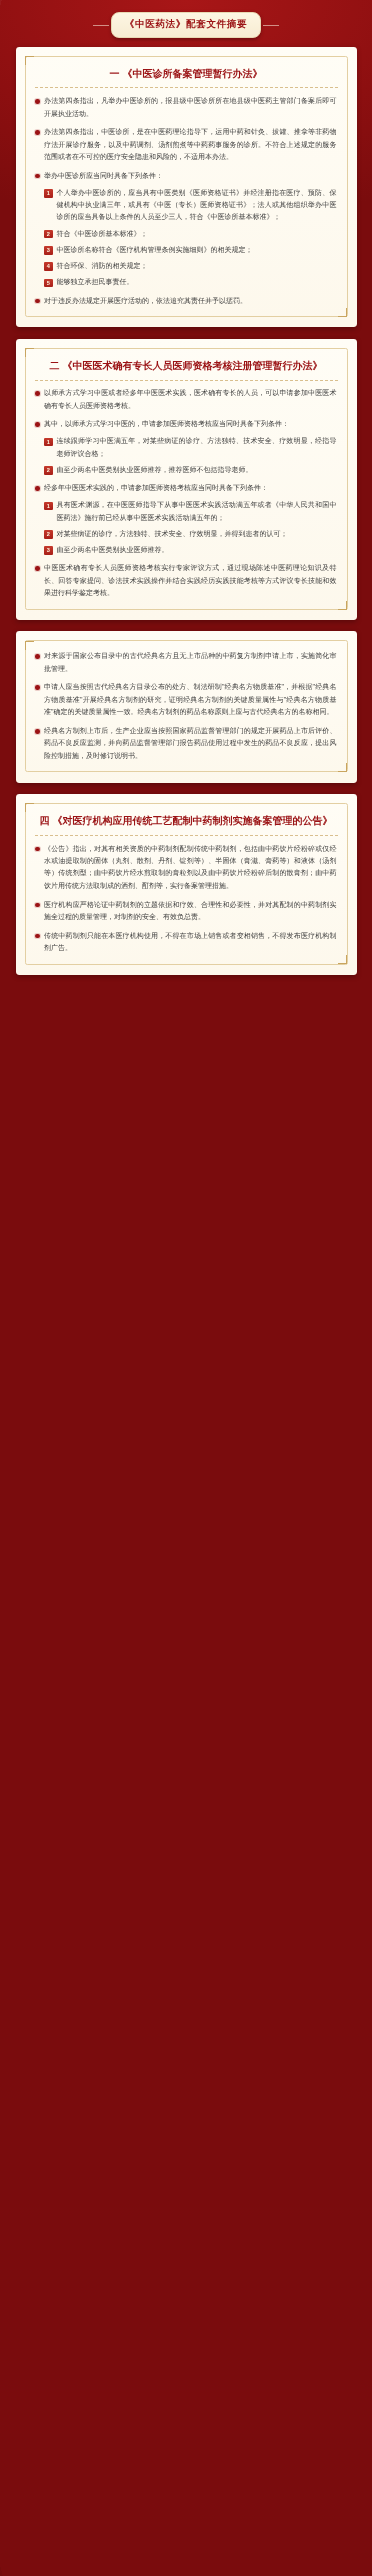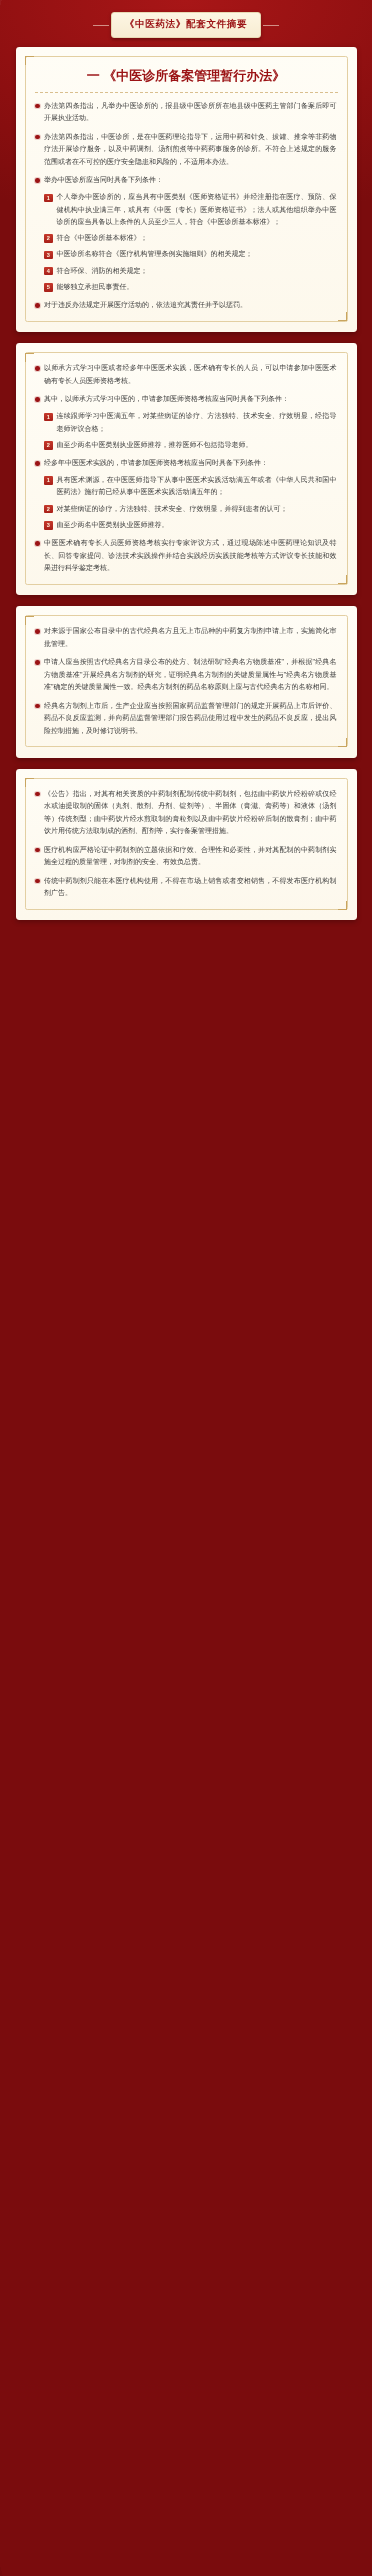--- a/index.html
+++ b/index.html
@@ -36,21 +36,21 @@
     display: flex;
     justify-content: center;
   }
   .title-banner {
     background: linear-gradient(180deg, #fdf6e3 0%, #f7ecd2 100%);
     color: #9b1315;
     font-size: 9.6px;
     font-weight: bold;
     letter-spacing: 0.6px;
     padding: 5.1px 12.4px;
-    border-radius: 3px;
+    border-radius: 8px;
     box-shadow: 0 1.1px 3.4px rgba(0,0,0,0.28);
     border: 0.6px solid #e8d9b4;
     position: relative;
   }
   .title-banner::before, .title-banner::after {
     content: "";
     position: absolute;
     top: 50%;
     width: 16px; height: 1.1px;
     background: rgba(253,246,227,0.55);
@@ -81,21 +81,21 @@
     position: absolute;
     width: 8px; height: 8px;
     border-color: #c9a55f;
     border-style: solid;
   }
   .card-inner::before { top: -0.6px; left: -0.6px; border-width: 1.1px 0 0 1.1px; }
   .card-inner::after  { bottom: -0.6px; right: -0.6px; border-width: 0 1.1px 1.1px 0; }
 
   .sec-title {
     color: #9b1315;
-    font-size: 13px;
+    font-size: 10px;
     font-weight: bold;
     line-height: 1.5;
     text-align: center;
     padding: 0 2.3px 6.8px 2.3px;
     border-bottom: 0.6px dashed #d9bf8e;
     margin-bottom: 6.8px;
   }
 
   
   ul.items { list-style: none; }
@@ -193,20 +193,21 @@
         <li class="item">
           <span class="bullet"></span>
           <span>对于违反办法规定开展医疗活动的，依法追究其责任并予以惩罚。</span>
         </li>
       </ul>
     </div>
   </div>
 
   <div class="card">
     <div class="card-inner">
+      <div class="sec-title">二 《中医医术确有专长人员医师资格考核注册管理暂行办法》</div>
       <ul class="items">
         <li class="item">
           <span class="bullet"></span>
           <span>以师承方式学习中医或者经多年中医医术实践，医术确有专长的人员，可以申请参加中医医术确有专长人员医师资格考核。</span>
         </li>
         <li class="item">
           <span class="bullet"></span>
           <span>其中，以师承方式学习中医的，申请参加医师资格考核应当同时具备下列条件：</span>
           <ul class="sub-list">
             <li class="sub-item">
@@ -259,20 +260,21 @@
         <li class="item">
           <span class="bullet"></span>
           <span>经典名方制剂上市后，生产企业应当按照国家药品监督管理部门的规定开展药品上市后评价、药品不良反应监测，并向药品监督管理部门报告药品使用过程中发生的药品不良反应，提出风险控制措施，及时修订说明书。</span>
         </li>
       </ul>
     </div>
   </div>
 
   <div class="card">
     <div class="card-inner">
+      <div class="sec-title">四 《对医疗机构应用传统工艺配制中药制剂实施备案管理的公告》</div>
       <ul class="items">
         <li class="item">
           <span class="bullet"></span>
           <span>《公告》指出，对其有相关资质的中药制剂配制传统中药制剂，包括由中药饮片经粉碎或仅经水或油提取制的固体（丸剂、散剂、丹剂、锭剂等）、半固体（膏滋、膏药等）和液体（汤剂等）传统剂型；由中药饮片经水煎取制的膏粒剂以及由中药饮片经粉碎后制的散膏剂；由中药饮片用传统方法取制成的酒剂、酊剂等，实行备案管理措施。</span>
         </li>
         <li class="item">
           <span class="bullet"></span>
           <span>医疗机构应严格论证中药制剂的立题依据和疗效、合理性和必要性，并对其配制的中药制剂实施全过程的质量管理，对制剂的安全、有效负总责。</span>
         </li>
         <li class="item">

